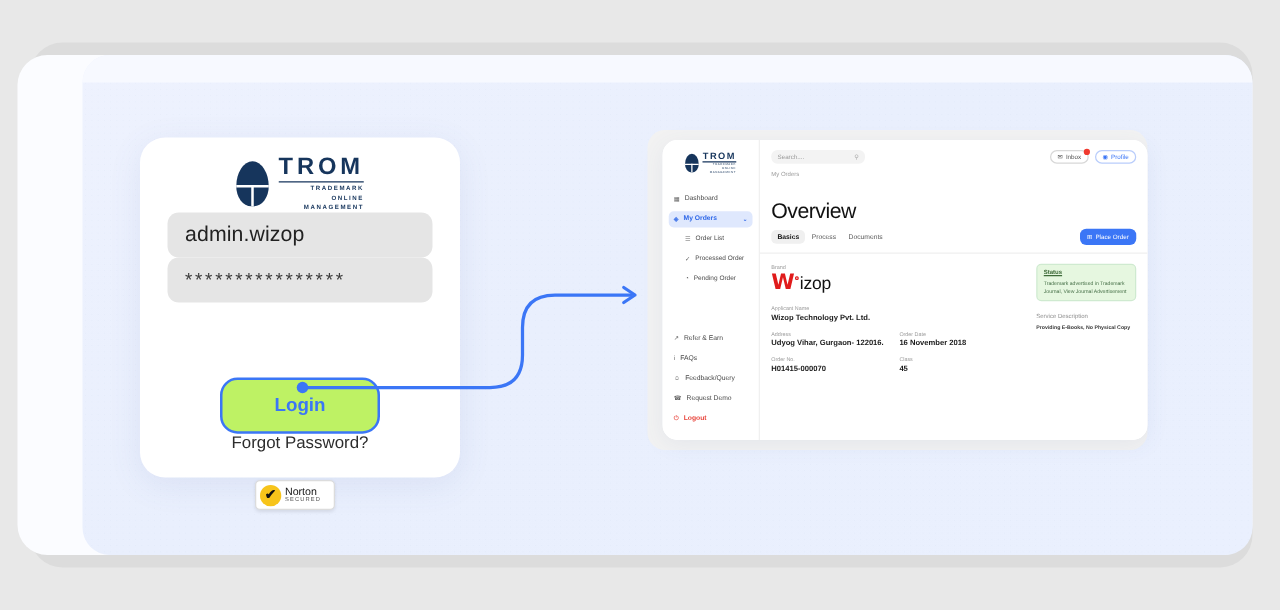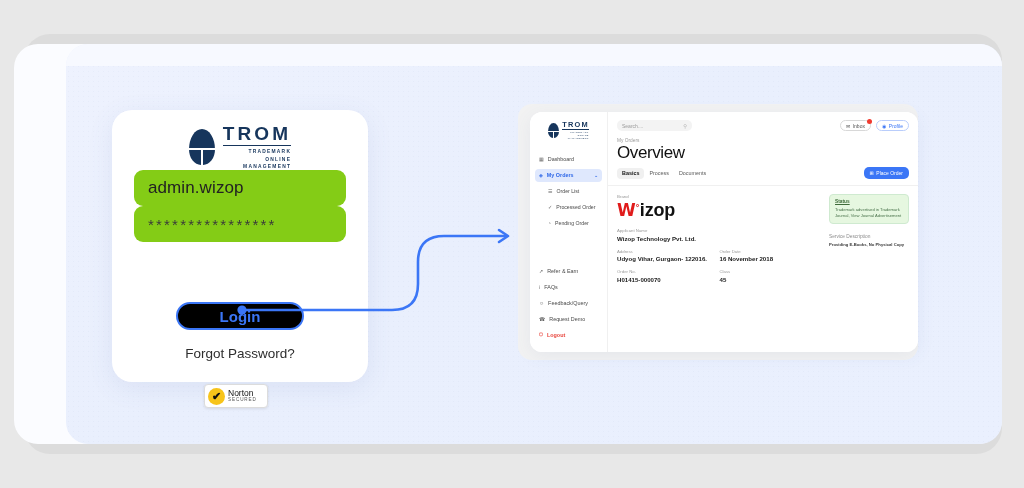--- a/index.html
+++ b/index.html
@@ -61,30 +61,30 @@
   .trom-vline{position:absolute; left:12px; top:19px; width:1.8px; height:17px; background:#ffffff;}
   .trom-words { line-height:1; }
   .trom-name { font-size:19px; letter-spacing:3.1px; color:#16355c; font-weight:700; }
   .trom-rule { height:1.3px; background:#16355c; margin:2px 0 2px 0; }
   .trom-sub { font-size:4.9px; letter-spacing:1.25px; color:#16355c;
     text-align:right; line-height:1.5; font-weight:600; }
 
   .field-wrap { padding: 0 22px; }
   .field-label { font-size:10.5px; color:#3b3b3b; margin:14px 0 6px 1px; }
   .field-box {
-    height:36px; background:#84cc16; border-radius:9px;
+    height:36px; background:#e5e5e5; border-radius:9px;
     display:flex; align-items:center; padding:0 14px;
     font-size:17px; color:#222; letter-spacing:.1px;
   }
   .field-box.pw { font-size:15px; letter-spacing:2.2px; color:#3a3a3a; }
 
   .login-btn {
     position:absolute; left:64px; top:192px;
-    width:128px; height:28px; border-radius:14px;
-    border:2px solid #3b76f6; background:#000000;
+    width:128px; height:45px; border-radius:14px;
+    border:2px solid #3b76f6; background:#bef264;
     color:#3b76f6; font-size:15px; font-weight:600;
     display:flex; align-items:center; justify-content:center;
     cursor:pointer;
   }
   .forgot {
     position:absolute; left:0; top:236px; width:100%;
     text-align:center; font-size:13.5px; color:#2d2d2d;
     cursor:pointer;
   }
 
@@ -161,40 +161,40 @@
     height:11px; border:1px solid #d8d8d8; border-radius:6px;
     display:flex; align-items:center; gap:2.5px; padding:0 5px;
     font-size:5px; color:#555; background:#fff; position:relative; cursor:pointer;
   }
   .pill-btn.profile { border-color:#b9cdfb; color:#3b76f6; }
   .badge-dot {
     position:absolute; right:-2px; top:-2px; width:5px; height:5px;
     border-radius:50%; background:#f03a2f;
   }
   .crumb { font-size:4.8px; color:#9b9b9b; margin:7px 0 0 9px; }
-  .title { font-size:17px; color:#111; margin:0 0 0 9px; letter-spacing:-.4px; }
+  .title { font-size:17px; color:#111; margin:16px 0 0 9px; letter-spacing:-.4px; }
   .tabs-row { display:flex; align-items:center; margin:4px 9px 0 9px; }
   .tab { font-size:5.4px; color:#5a5a5a; padding:2.5px 5px; border-radius:4px; cursor:pointer; }
   .tab.active { background:#f0f0f0; color:#111; font-weight:700; }
   .place-order {
     margin-left:auto; background:#3b76f6; color:#fff;
     font-size:5px; border-radius:5px; padding:3px 6px;
     display:flex; align-items:center; gap:2.5px; cursor:pointer;
   }
   .divider { height:1px; background:#f0f0f0; margin:6px 0 0 0; }
 
   .body-row { display:flex; padding:8px 9px 0 9px; gap:7px; }
   .body-left { flex:1; }
   .brand-lbl { font-size:4.4px; color:#9b9b9b; }
   .brand-logo { display:flex; align-items:baseline; margin-top:2px; }
   .brand-w { font-size:17px; font-weight:700; color:#e01b1b; line-height:1;
     font-family:"DejaVu Sans", sans-serif; }
   .brand-dot { width:2.6px; height:2.6px; border-radius:50%; border:.8px solid #e01b1b;
     align-self:flex-start; margin-top:3px; margin-left:.5px; }
-  .brand-rest { font-size:18px; color:#111; line-height:1; margin-left:1px; letter-spacing:-.2px;font-weight:bold; }
+  .brand-rest { font-size:14px; color:#111; line-height:1; margin-left:1px; letter-spacing:-.2px; }
 
   .kv-grid { display:flex; flex-wrap:wrap; margin-top:9px; }
   .kv { margin-bottom:7px; }
   .kv.w-full { width:100%; }
   .kv.w-half { width:50%; }
   .kv-k { font-size:4.3px; color:#9b9b9b; margin-bottom:1.5px; }
   .kv-v { font-size:6.1px; color:#1a1a1a; font-weight:700; }
 
   .body-right { width:80px; }
   .status-card {

